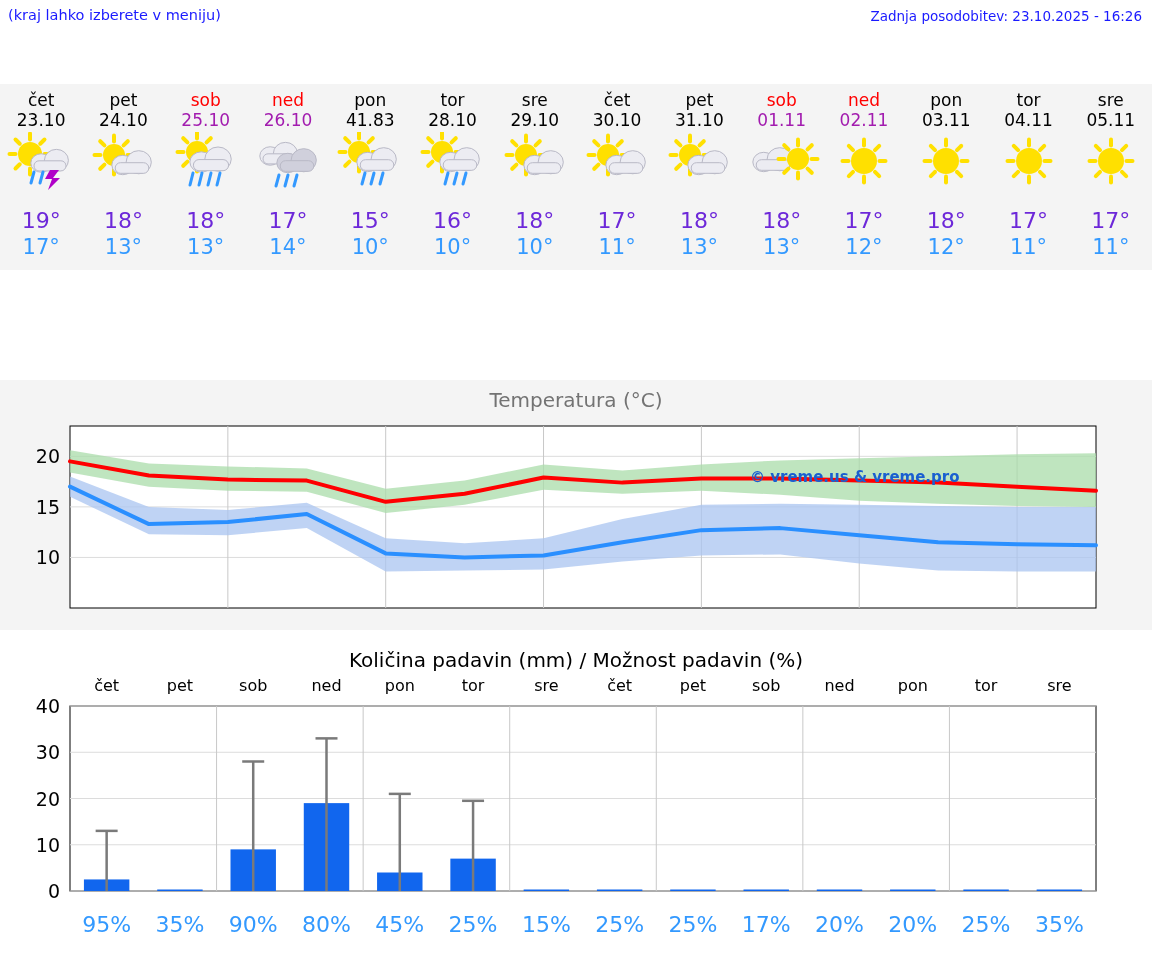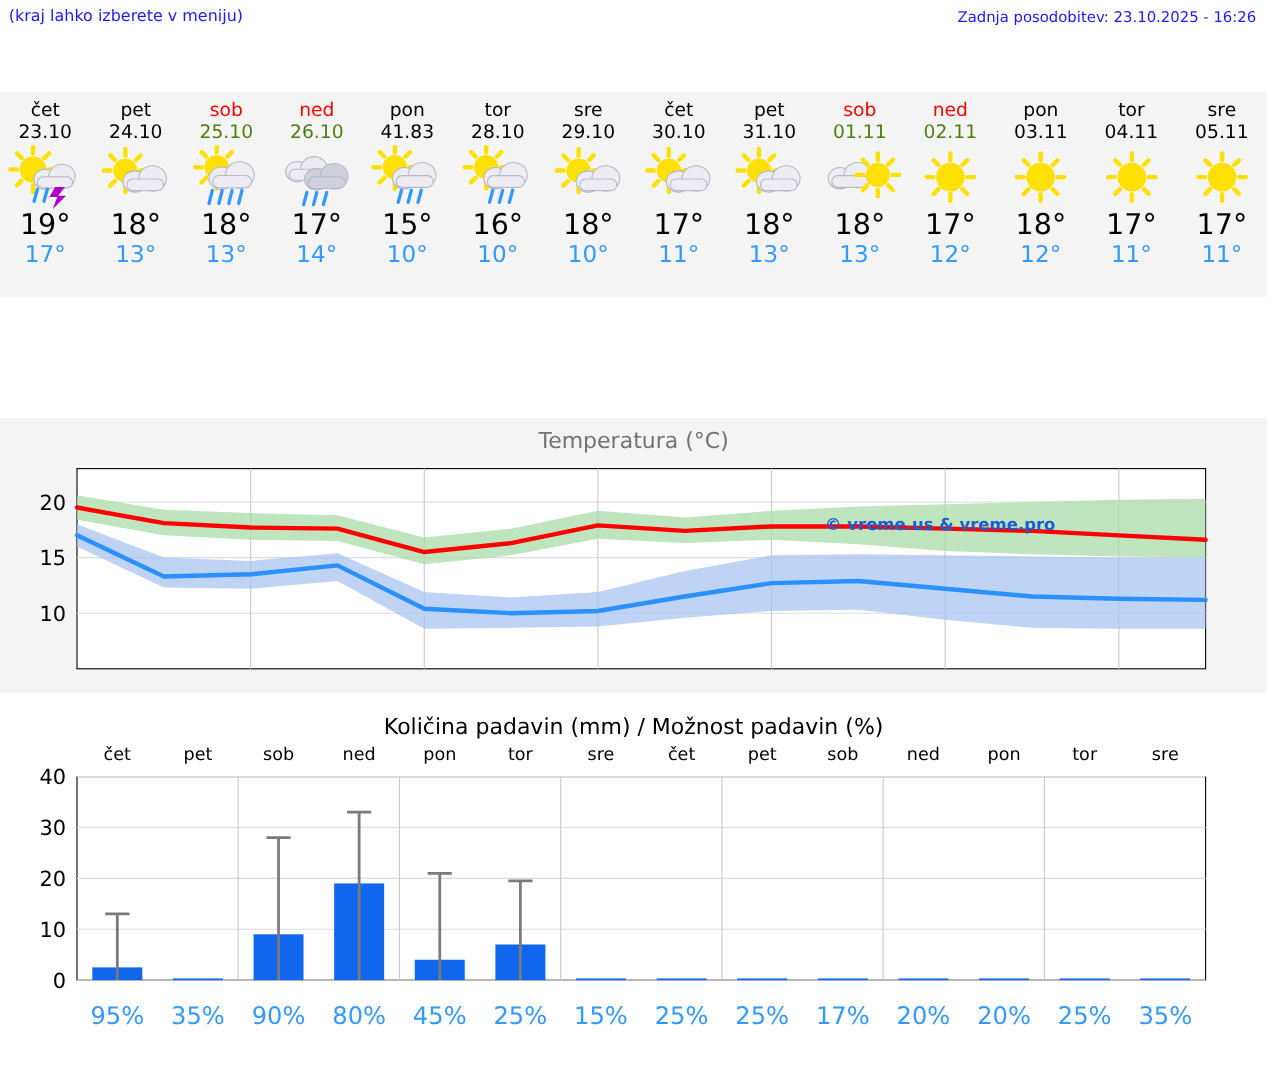--- a/index.html
+++ b/index.html
@@ -35,23 +35,23 @@
     display: flex;
   }
   .daycol {
     flex: 1 1 0; position: relative;
     display: flex; flex-direction: column; align-items: center;
     padding-top: 6px;
   }
   .dow { font-size: 17px; line-height: 20px; color: #000; }
   .dow.we { color: #ff0000; }
   .date { font-size: 17px; line-height: 20px; color: #000; }
-  .date.we { color: #4d7c0f; }
+  .date.we { color: #a21caf; }
   .icon-wrap { height: 58px; width: 78px; position: relative; margin-top: 2px; }
-  .tmax { font-size: 26px; line-height: 26px; color: #000000; margin-top: 2px; }
+  .tmax { font-size: 22px; line-height: 26px; color: #6d28d9; margin-top: 18px; }
   .tmin { font-size: 21px; line-height: 26px; color: #3399ff; }
 
   
   .temp-section {
     position: absolute; left: 0; top: 380px; width: 1152px; height: 250px;
     background: #f4f4f4;
   }
   .temp-title {
     position: absolute; left: 0; right: 0; top: 8px; text-align: center;
     font-size: 20px; color: #737373;

